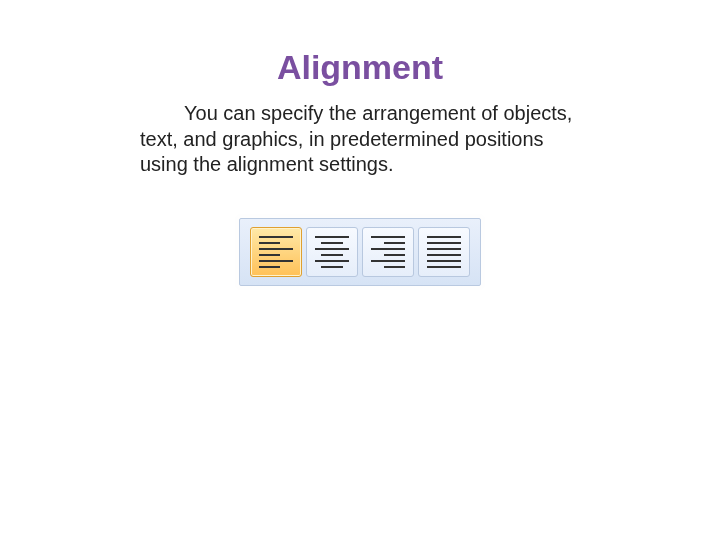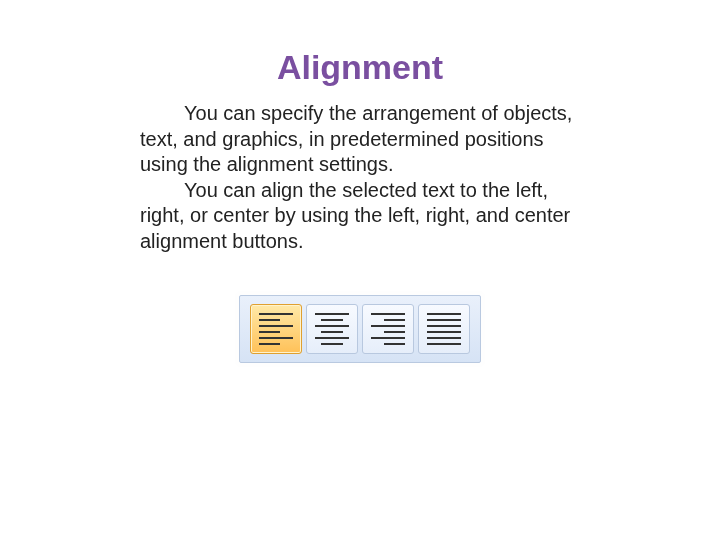--- a/index.html
+++ b/index.html
@@ -83,21 +83,20 @@
   
   .icon-justify span { width: 100%; }
 </style>
 </head>
 <body>
 
 <h1 class="title">Alignment</h1>
 
 <div class="body-text">
   <p>You can specify the arrangement of objects, text, and graphics, in predetermined positions using the alignment settings.</p>
-  <p>You can align the selected text to the left, right, or center by using the left, right, and center alignment buttons.</p>
 </div>
 
 <div class="toolbar-wrap">
   <div class="toolbar">
 
     <div class="align-btn active">
       <div class="icon-lines icon-left">
         <span></span>
           <span></span>
           <span></span>

